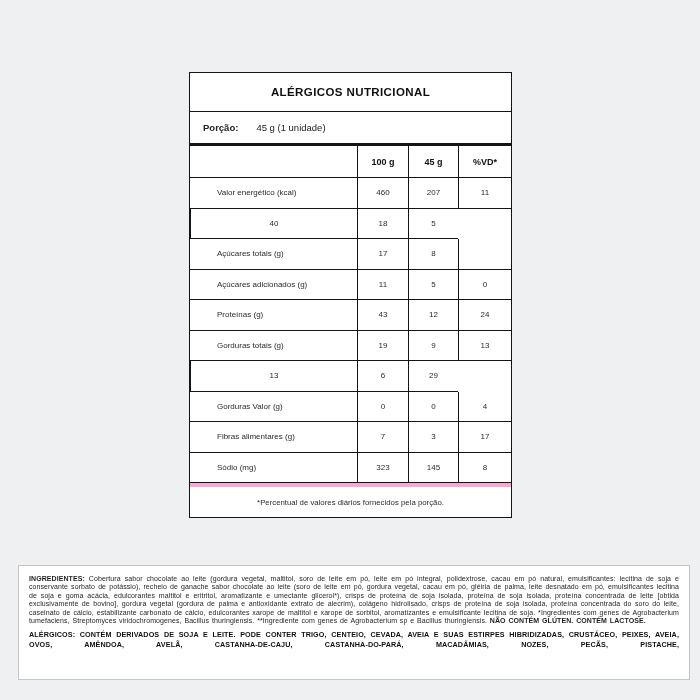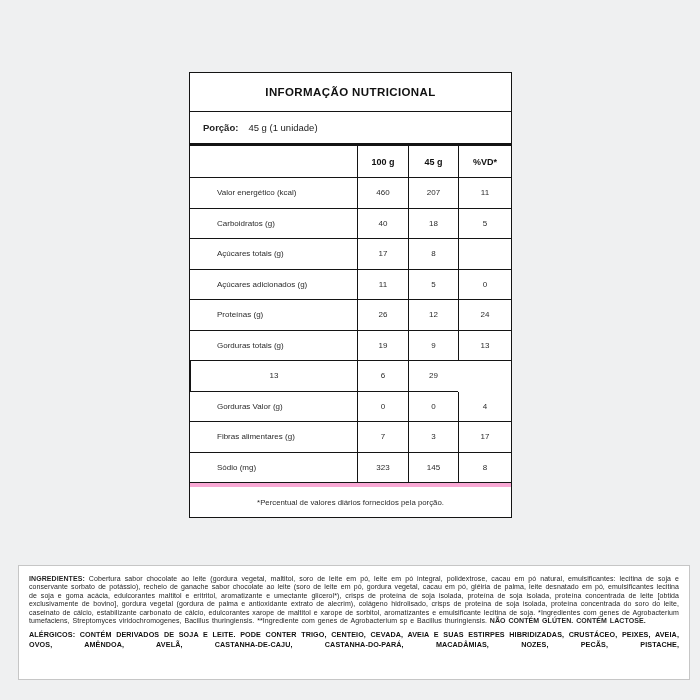--- a/index.html
+++ b/index.html
@@ -27,21 +27,21 @@
     color: #101010;
     border-bottom: 1px solid #141414;
   }
   .t-serving {
     height: 34px;
     display: flex; align-items: center;
     padding-left: 13px;
     font-size: 9.5px;
     border-bottom: 3px solid #141414;
   }
-  .t-serving b { font-weight: bold; margin-right: 10px; }
+  .t-serving b { font-weight: bold; margin-right: 18px; }
   .t-grid .row {
     display: grid;
     grid-template-columns: 167px 51px 50px 1fr;
   }
   .t-grid .cell {
     border-bottom: 1px solid #141414;
     display: flex; align-items: center;
     font-size: 8px; color: #2b2b2b;
   }
   .t-grid .cell.label { padding-left: 27px; justify-content: flex-start; }
@@ -86,21 +86,21 @@
     word-spacing: 1.2px;
     text-align: justify;
     text-align-last: justify;
     color: #111;
   }
 </style>
 </head>
 <body>
 
 <div class="nutri-table">
-  <div class="t-title">INFORMAÇÃO NUTRICIONAL</div>
+  <div class="t-title">ALÉRGICOS NUTRICIONAL</div>
 
   <div class="t-serving">
     <b>Porção:</b>
     <span>45 g (1 unidade)</span>
   </div>
 
   <div class="t-grid">
     <div class="row hrow">
       <div class="cell label"></div>
       <div class="cell num">100 g</div>
@@ -109,21 +109,20 @@
     </div>
     <div>
   <div class="row drow">
     <div class="cell label">Valor energético (kcal)</div>
     <div class="cell num">460</div>
     <div class="cell num">207</div>
     <div class="cell num">11</div>
   </div>
 
   <div class="row drow">
-    <div class="cell label">Carboidratos (g)</div>
     <div class="cell num">40</div>
     <div class="cell num">18</div>
     <div class="cell num">5</div>
   </div>
 
   <div class="row drow">
     <div class="cell label">Açúcares totais (g)</div>
     <div class="cell num">17</div>
     <div class="cell num">8</div>
     <div class="cell num"></div>
@@ -131,21 +130,21 @@
 
   <div class="row drow">
     <div class="cell label">Açúcares adicionados (g)</div>
     <div class="cell num">11</div>
     <div class="cell num">5</div>
     <div class="cell num">0</div>
   </div>
 
   <div class="row drow">
     <div class="cell label">Proteínas (g)</div>
-    <div class="cell num">26</div>
+    <div class="cell num">43</div>
     <div class="cell num">12</div>
     <div class="cell num">24</div>
   </div>
 
   <div class="row drow">
     <div class="cell label">Gorduras totais (g)</div>
     <div class="cell num">19</div>
     <div class="cell num">9</div>
     <div class="cell num">13</div>
   </div>

